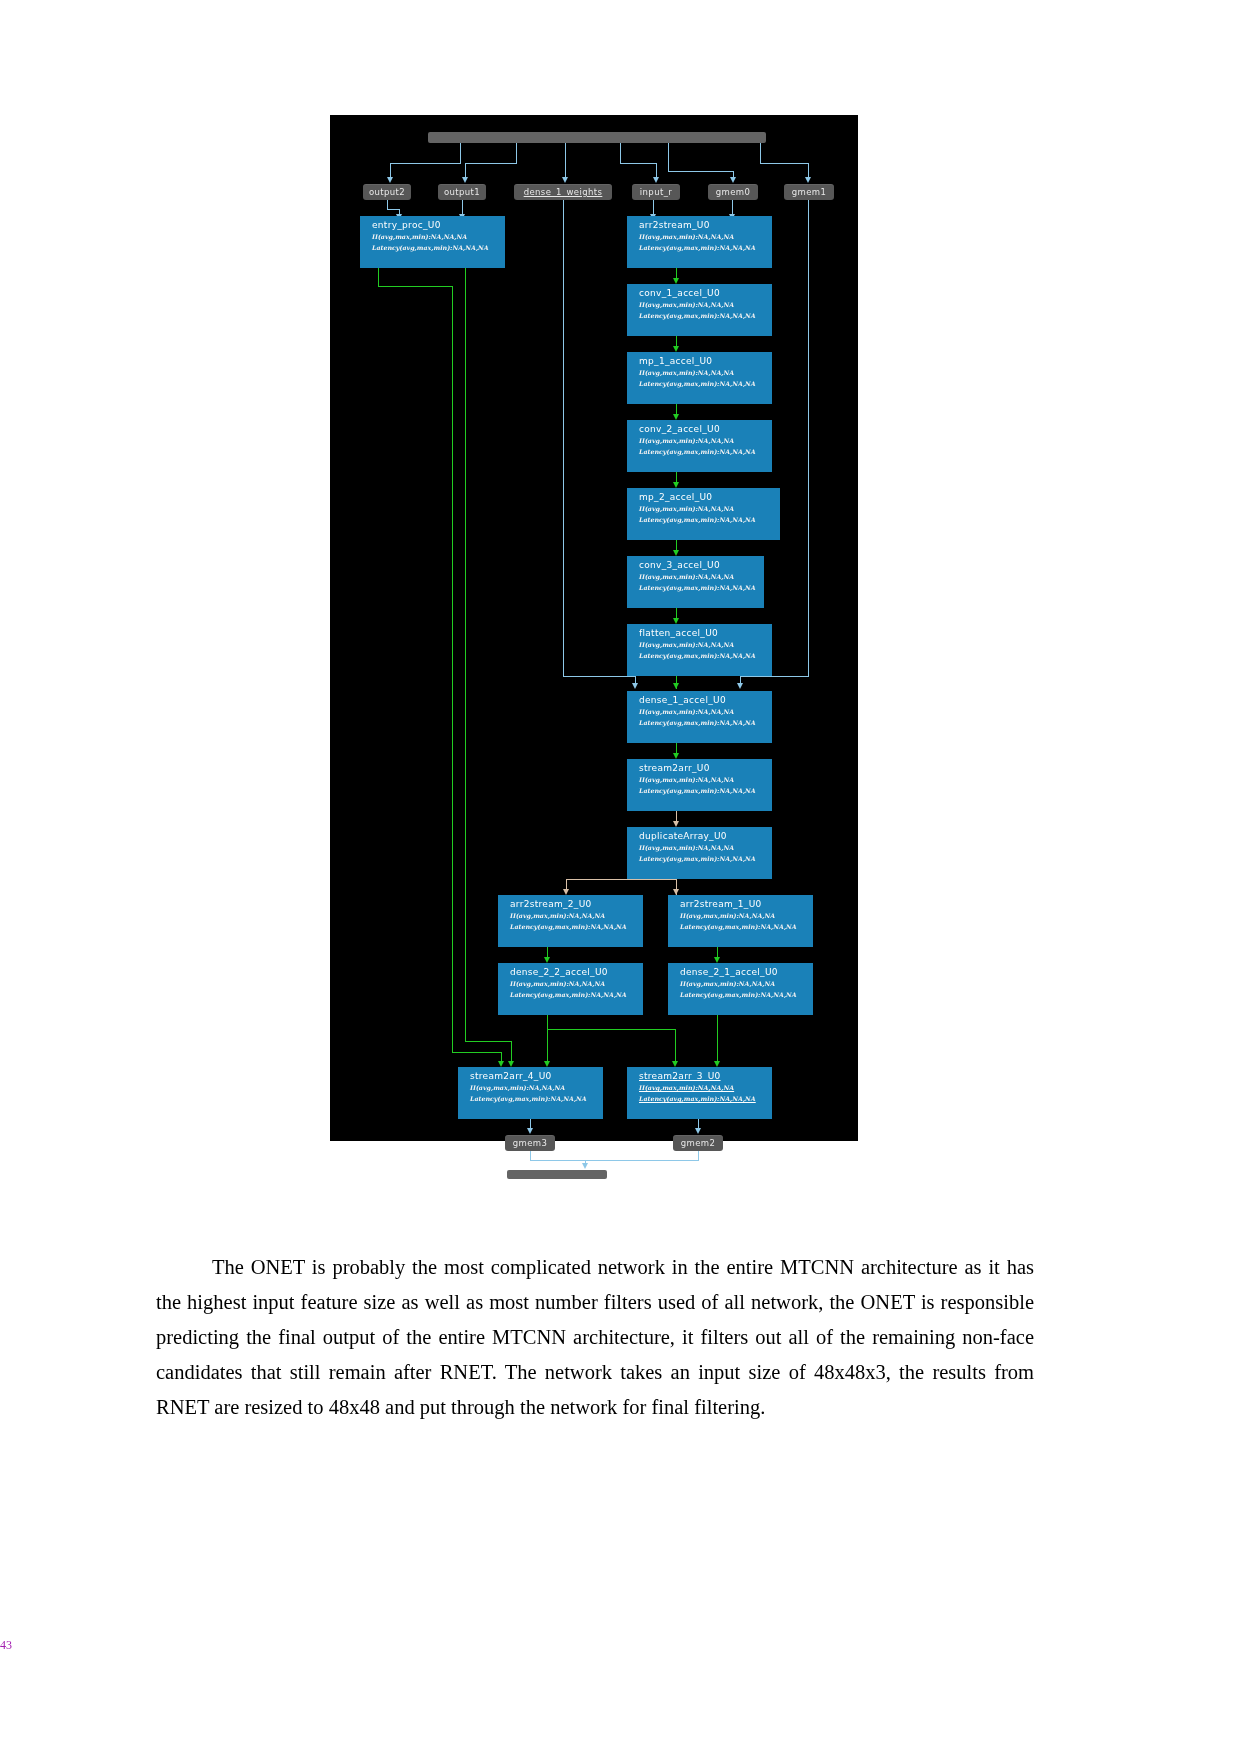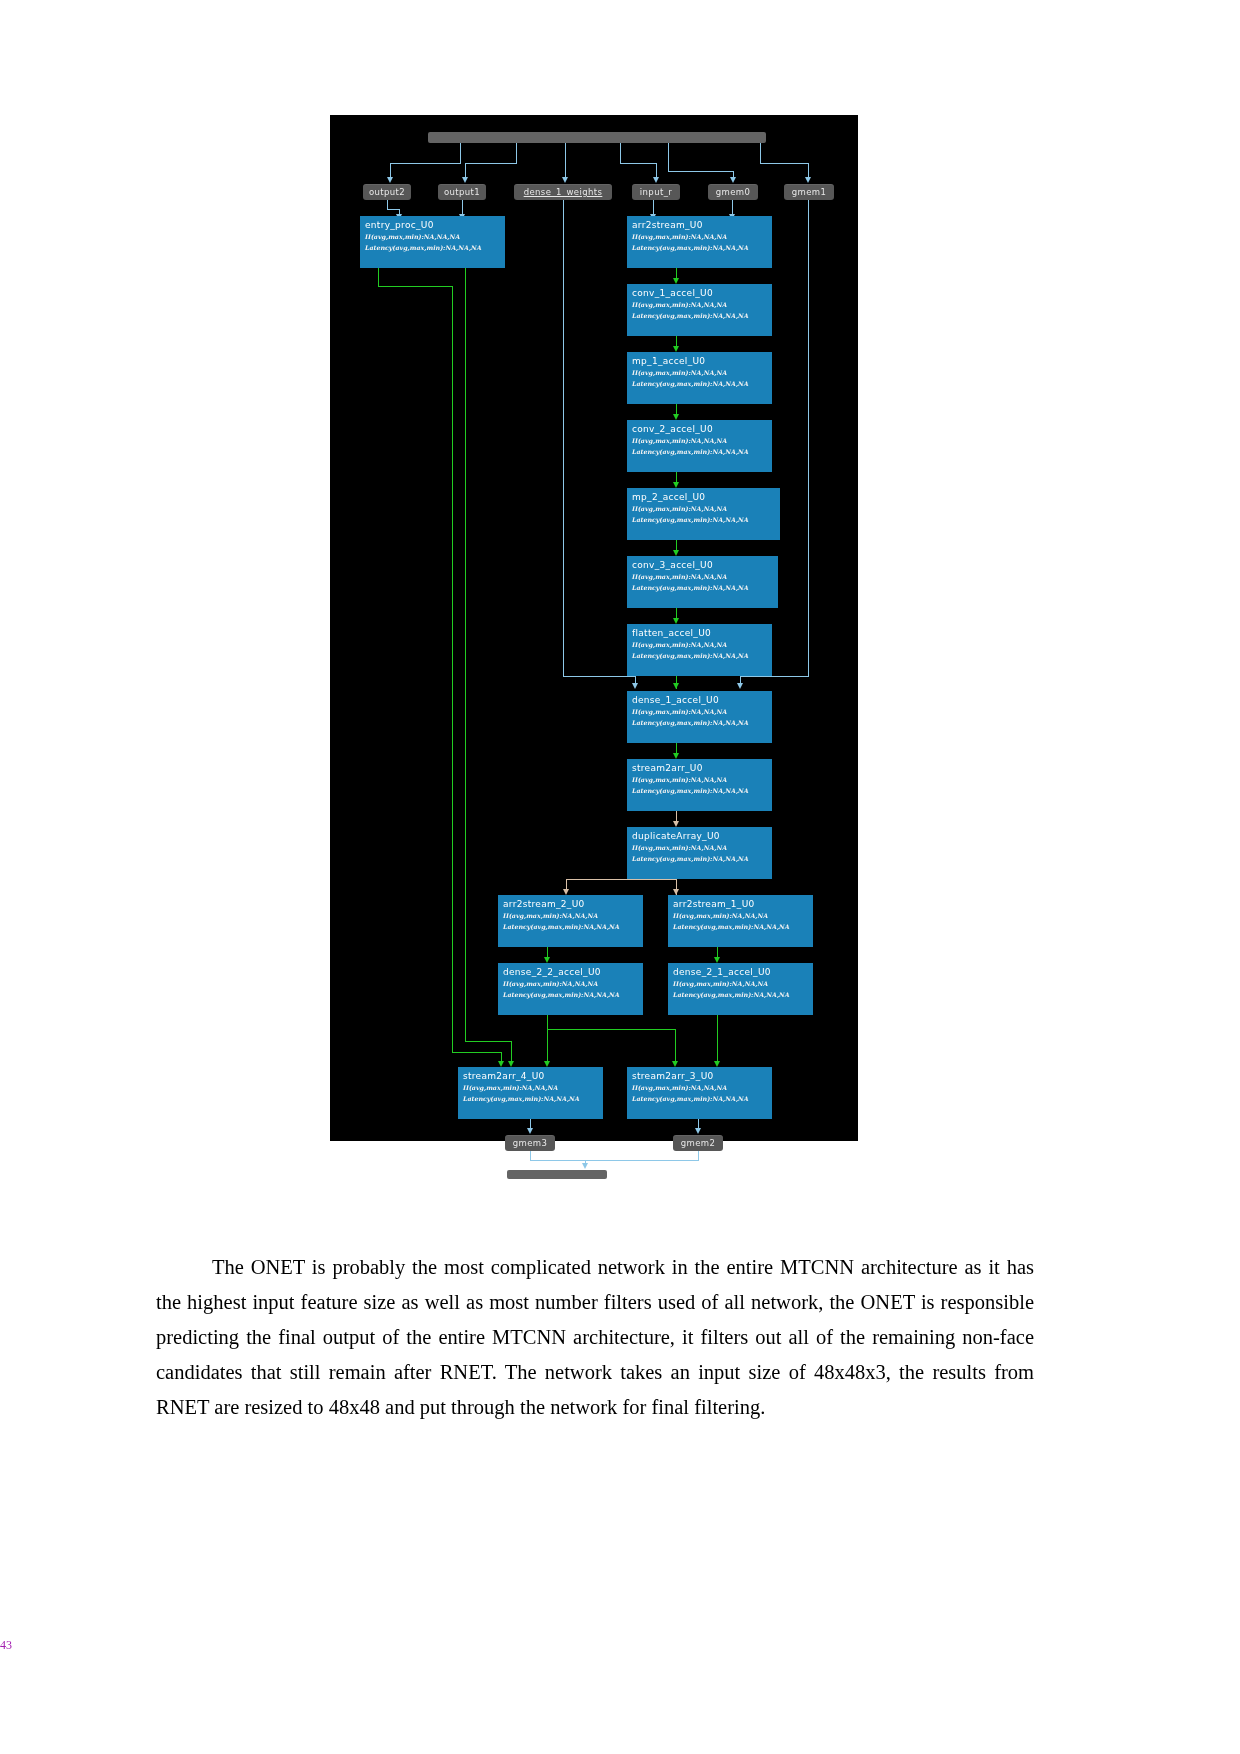--- a/index.html
+++ b/index.html
@@ -27,21 +27,21 @@
     font-size:8.5px;letter-spacing:.4px;
     display:flex;align-items:center;justify-content:center;
     height:16px;white-space:nowrap;
     box-shadow:0 1px 0 rgba(255,255,255,.08) inset;
   }
 
   
   .pbox{
     position:absolute;background:#1a81b8;
     color:#ffffff;box-sizing:border-box;
-    padding:3px 4px 3px 5px;
+    padding:3px 4px 3px 12px;
     height:52px;
   }
   .pbox .ttl{
     font-family:"DejaVu Sans", sans-serif;
     font-size:9px;letter-spacing:.3px;line-height:12px;
     white-space:nowrap;color:#ffffff;
   }
   .pbox .met{
     font-family:"DejaVu Serif", serif;
     font-style:italic;font-weight:bold;
@@ -215,21 +215,21 @@
       <div class="ln v c-green" style="left:346px;top:349px;height:13px;"></div>
       <div class="arw green" style="left:342.5px;top:359px;"></div>
       <div class="pbox" style="left:297px;top:365px;width:153px;">
         <div class="ttl">mp_2_accel_U0</div>
         <div class="met">II(avg,max,min):NA,NA,NA</div>
         <div class="met">Latency(avg,max,min):NA,NA,NA</div>
       </div>
 
       <div class="ln v c-green" style="left:346px;top:417px;height:13px;"></div>
       <div class="arw green" style="left:342.5px;top:427px;"></div>
-      <div class="pbox" style="left:297px;top:433px;width:151px;">
+      <div class="pbox" style="left:297px;top:433px;width:137px;">
         <div class="ttl">conv_3_accel_U0</div>
         <div class="met">II(avg,max,min):NA,NA,NA</div>
         <div class="met">Latency(avg,max,min):NA,NA,NA</div>
       </div>
 
       <div class="ln v c-green" style="left:346px;top:485px;height:13px;"></div>
       <div class="arw green" style="left:342.5px;top:495px;"></div>
       <div class="pbox" style="left:297px;top:501px;width:145px;">
         <div class="ttl">flatten_accel_U0</div>
         <div class="met">II(avg,max,min):NA,NA,NA</div>
@@ -302,21 +302,21 @@
       <div class="arw green" style="left:341.5px;top:938px;"></div>
 
       <div class="ln v c-green" style="left:387px;top:892px;height:48px;"></div>
       <div class="arw green" style="left:383.5px;top:938px;"></div>
 
       <div class="pbox" style="left:128px;top:944px;width:145px;">
         <div class="ttl">stream2arr_4_U0</div>
         <div class="met">II(avg,max,min):NA,NA,NA</div>
         <div class="met">Latency(avg,max,min):NA,NA,NA</div>
       </div>
-      <div class="pbox" style="left:297px;top:944px;width:145px;">
+      <div class="pbox" style="left:297px;top:944px;width:145px;text-decoration:underline;">
         <div class="ttl">stream2arr_3_U0</div>
         <div class="met">II(avg,max,min):NA,NA,NA</div>
         <div class="met">Latency(avg,max,min):NA,NA,NA</div>
       </div>
 
       <div class="ln v c-blue" style="left:200px;top:996px;height:12px;"></div>
       <div class="arw blue" style="left:196.5px;top:1005px;"></div>
       <div class="ln v c-blue" style="left:368px;top:996px;height:12px;"></div>
       <div class="arw blue" style="left:364.5px;top:1005px;"></div>
 

